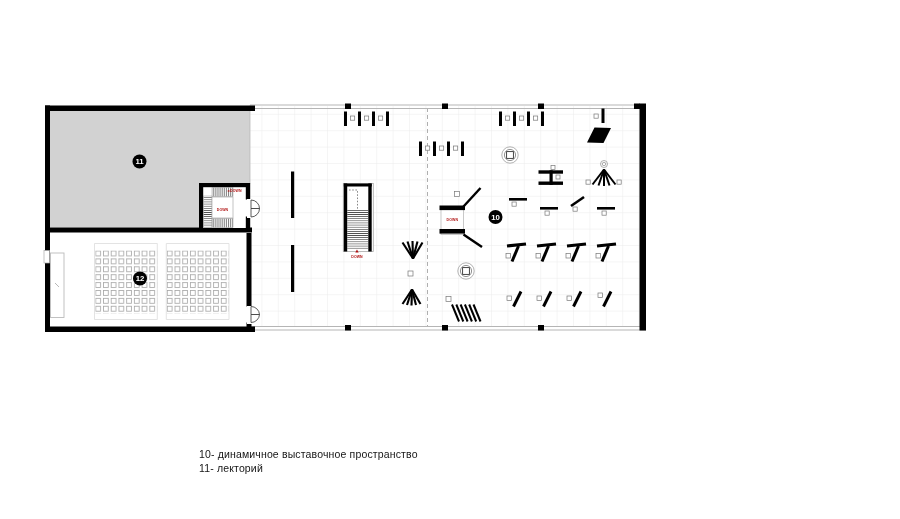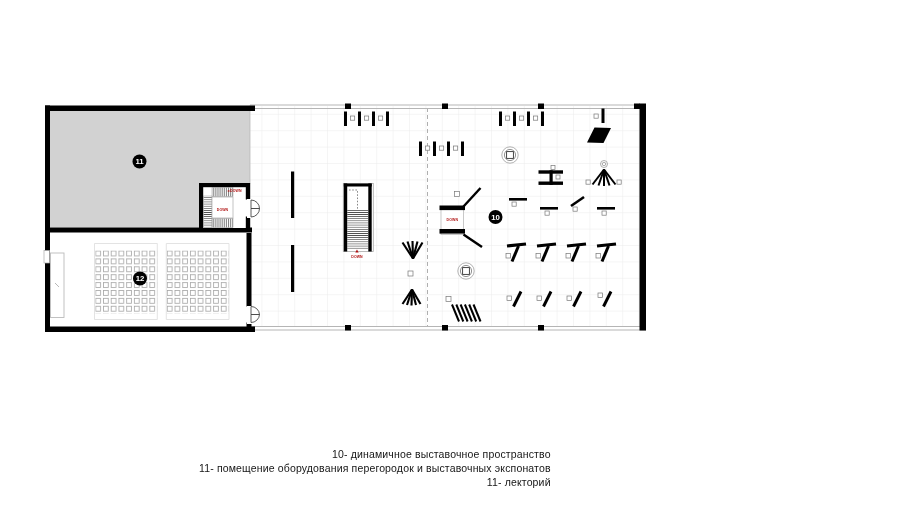--- a/index.html
+++ b/index.html
@@ -1,20 +1,20 @@
 <!DOCTYPE html>
 <html><head>
 <meta charset="utf-8">
 <style>
   html,body{margin:0;padding:0;background:#fff;}
   .canvas{position:relative;width:900px;height:519px;background:#ffffff;overflow:hidden;
           font-family:"Liberation Sans",sans-serif;}
   .plan-svg{position:absolute;left:0;top:0;}
   .legend{position:absolute;left:199px;top:447px;color:#151515;font-size:10.5px;
-          line-height:14px;letter-spacing:0.15px;text-align:right;}
+          line-height:14px;letter-spacing:0.15px;}
   .legend div{white-space:nowrap;}
   svg text{font-family:"Liberation Sans",sans-serif;}
   .marker-txt{fill:#ffffff;font-size:7.8px;font-weight:bold;text-anchor:middle;}
   .red-txt{fill:#b01212;font-size:3.5px;font-weight:bold;text-anchor:middle;letter-spacing:0.1px;}
 </style>
 </head>
 <body>
 
 <div class="canvas">
 
@@ -301,17 +301,16 @@
     <text x="140" y="281.3" class="marker-txt">12</text>
   </g>
   <g>
     <circle cx="495.5" cy="217" r="7" fill="#000"></circle>
     <text x="495.5" y="219.8" class="marker-txt">10</text>
   </g>
 </svg>
 
 <div class="legend">
   <div>10- динамичное выставочное пространство</div>
-  <div>11- помещение оборудования перегородок и выставочных экспонатов</div>
   <div>11- лекторий</div>
 </div>
 
 </div>
 
 </body></html>

